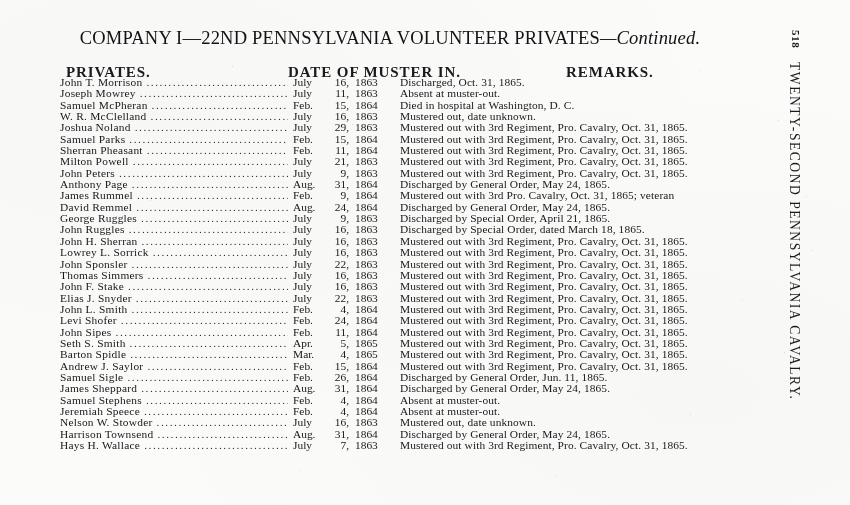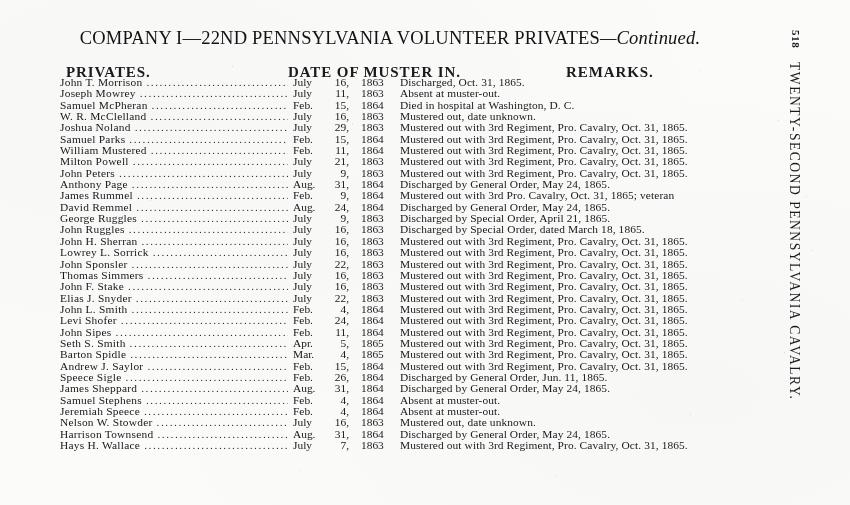--- a/index.html
+++ b/index.html
@@ -123,21 +123,20 @@
   .cell.date .dy {
     position: absolute;
     left: 36px;
     width: 20px;
     text-align: right;
   }
   .cell.date .yr {
     position: absolute;
     left: 62px;
     text-align: right;
-    margin-left: 6px;
   }
 
   .cell.remark {
     left: 400px;
     max-width: 392px;
     overflow: hidden;
     letter-spacing: 0.1px;
   }
 
   
@@ -265,21 +264,21 @@
         </div>
         <div class="cell date">
           <span class="mo">Feb.</span>
           <span class="dy">15,</span>
           <span class="yr">1864</span>
         </div>
         <div class="cell remark">Mustered out with 3rd Regiment, Pro. Cavalry, Oct. 31, 1865.</div>
       </div>
       <div class="row">
         <div class="cell name">
-          <span class="nm">William Mustered</span>
+          <span class="nm">Sherran Pheasant</span>
           <span class="leader">................................................................................</span>
         </div>
         <div class="cell date">
           <span class="mo">Feb.</span>
           <span class="dy">11,</span>
           <span class="yr">1864</span>
         </div>
         <div class="cell remark">Mustered out with 3rd Regiment, Pro. Cavalry, Oct. 31, 1865.</div>
       </div>
       <div class="row">
@@ -505,21 +504,21 @@
         </div>
         <div class="cell date">
           <span class="mo">Feb.</span>
           <span class="dy">15,</span>
           <span class="yr">1864</span>
         </div>
         <div class="cell remark">Mustered out with 3rd Regiment, Pro. Cavalry, Oct. 31, 1865.</div>
       </div>
       <div class="row">
         <div class="cell name">
-          <span class="nm">Speece Sigle</span>
+          <span class="nm">Samuel Sigle</span>
           <span class="leader">................................................................................</span>
         </div>
         <div class="cell date">
           <span class="mo">Feb.</span>
           <span class="dy">26,</span>
           <span class="yr">1864</span>
         </div>
         <div class="cell remark">Discharged by General Order, Jun. 11, 1865.</div>
       </div>
       <div class="row">

